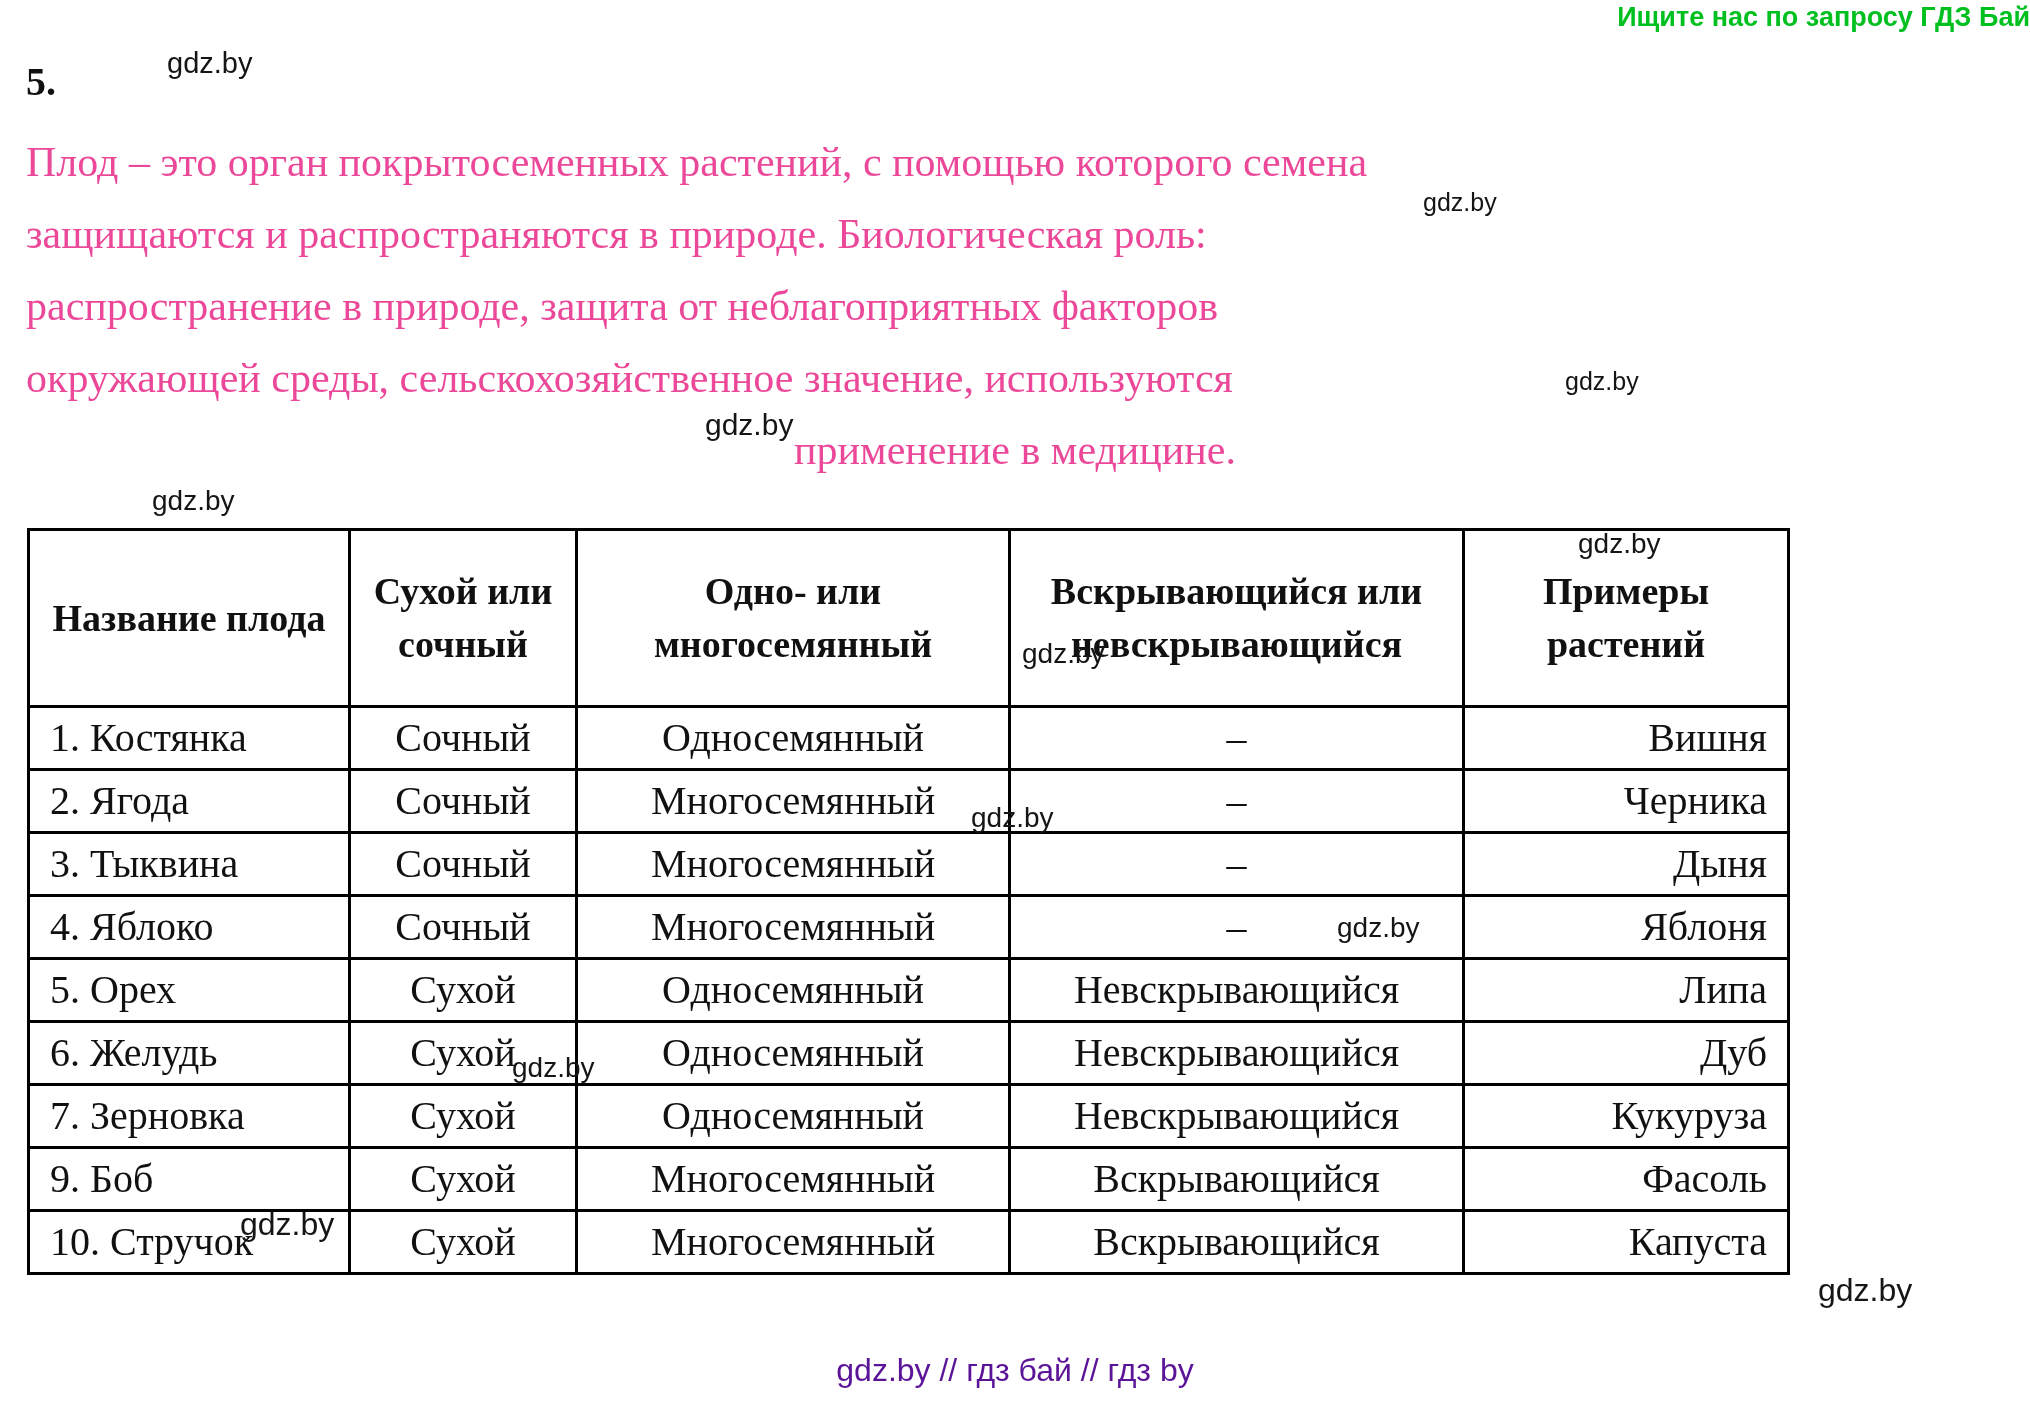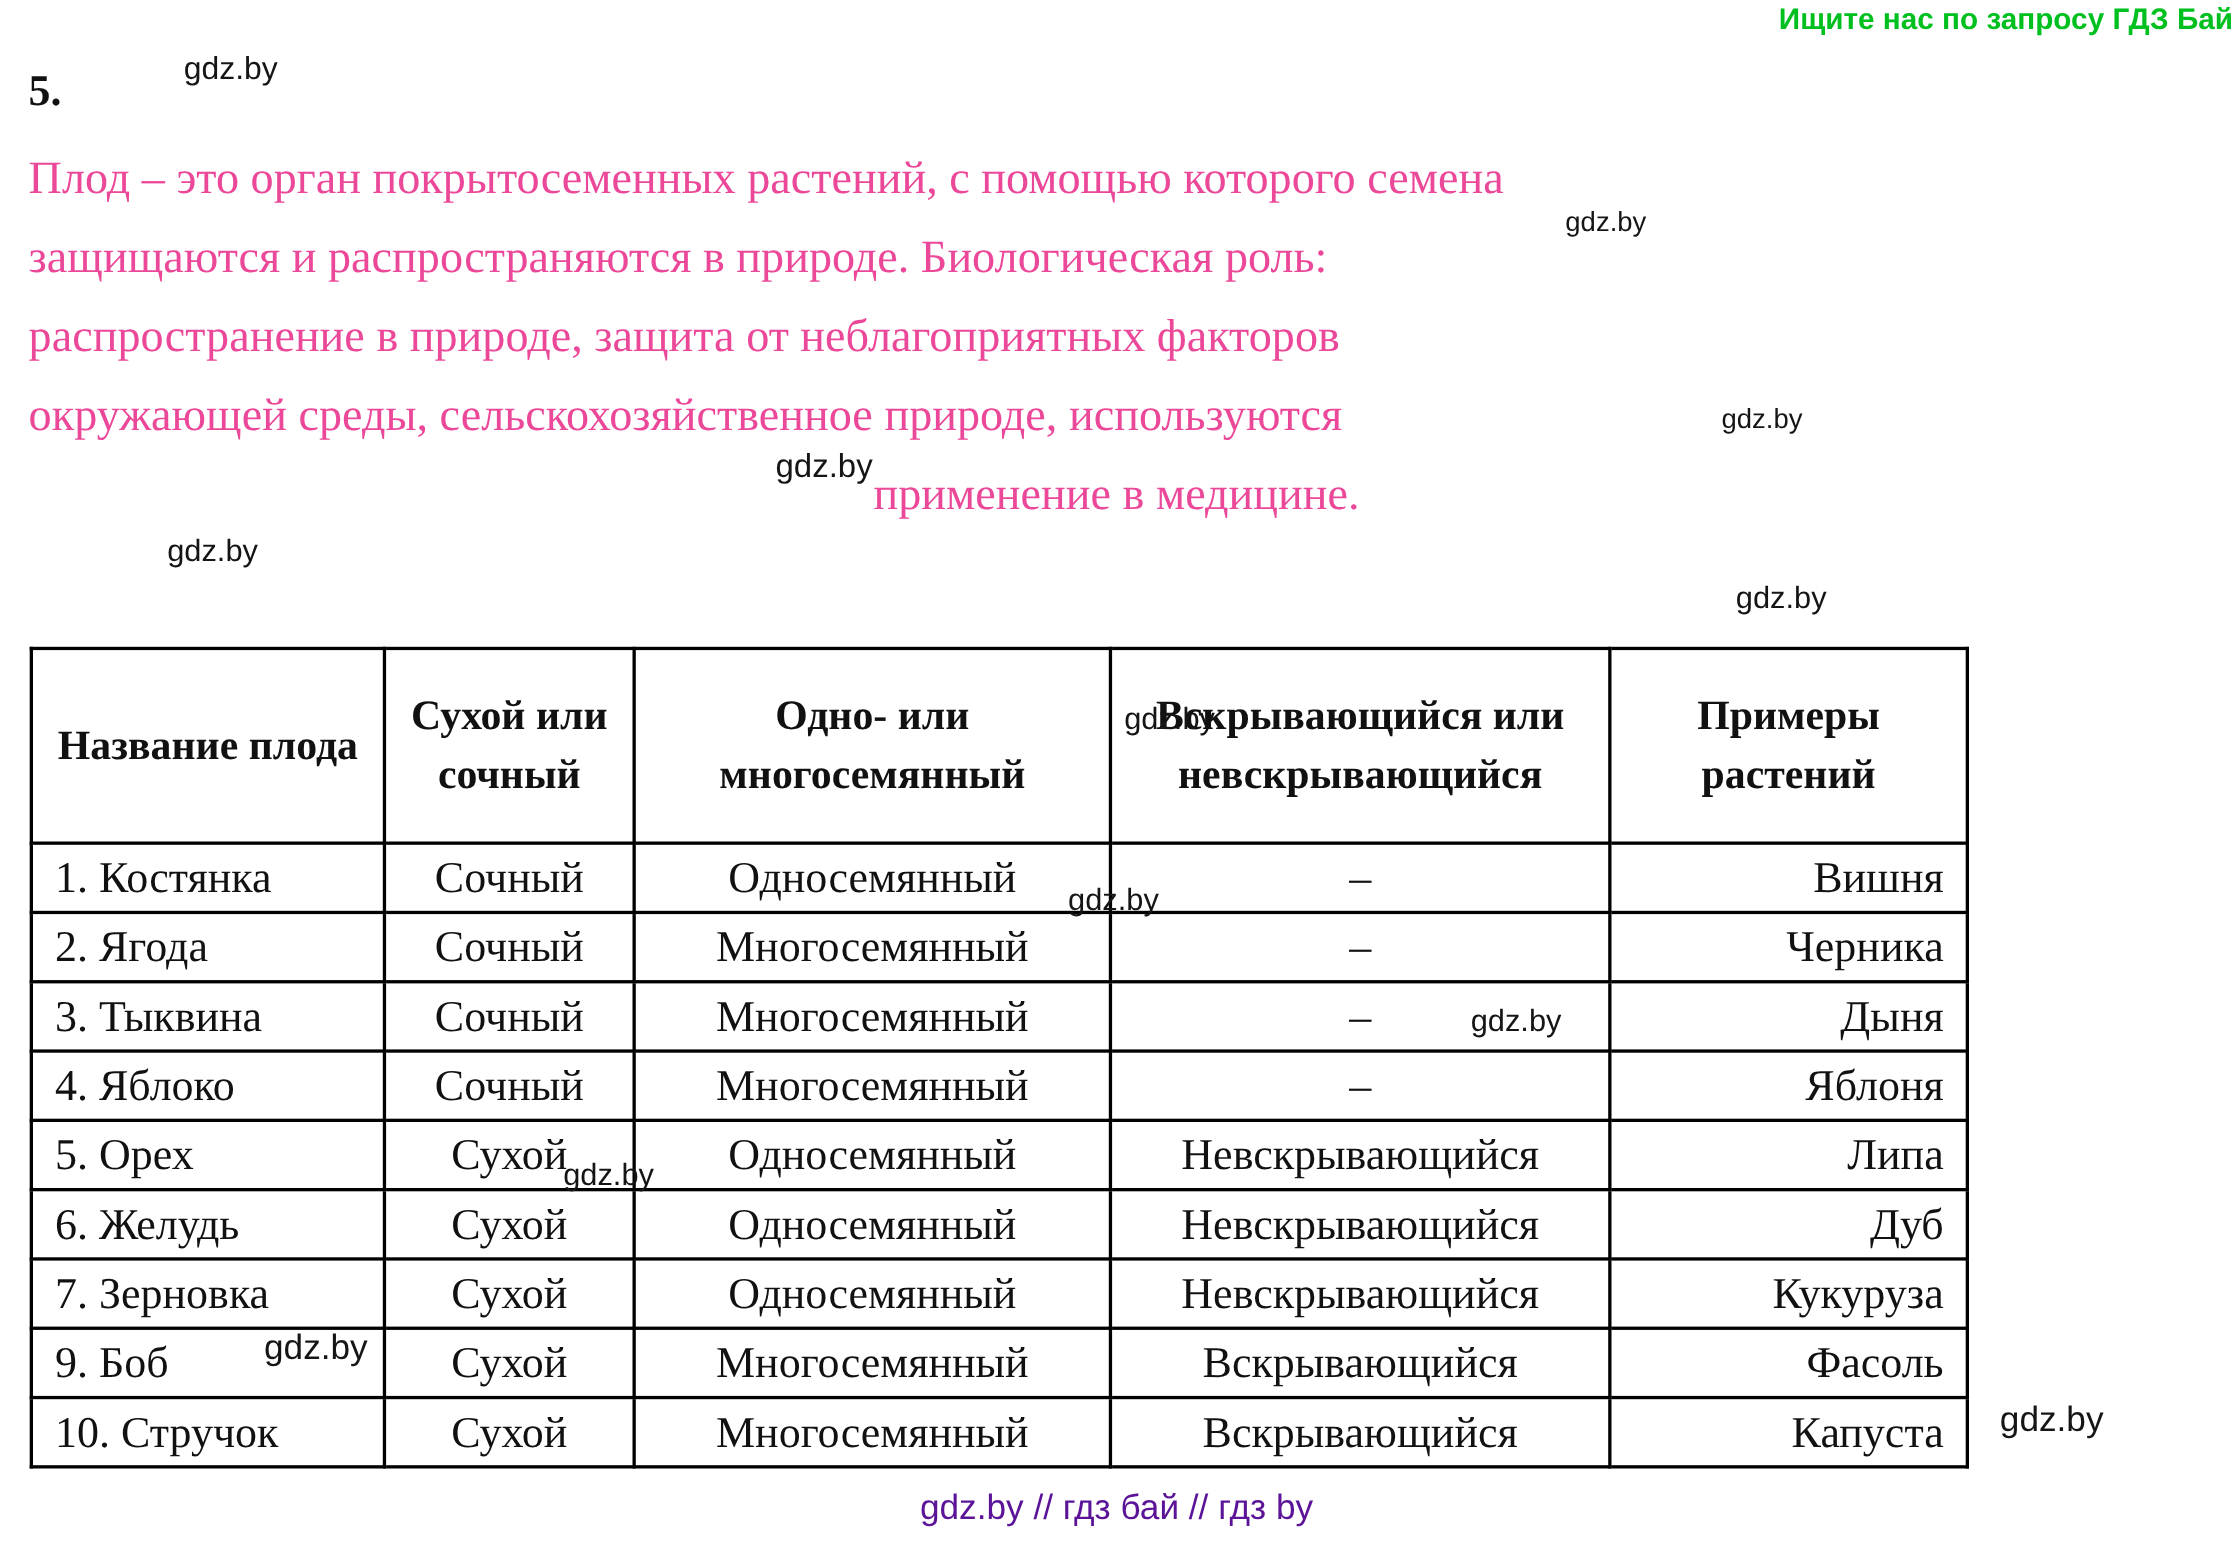--- a/index.html
+++ b/index.html
@@ -65,21 +65,21 @@
     font-size: 25px;
     color: #151515;
     white-space: nowrap;
     pointer-events: none;
   }
 
   
   .fruit-table-wrap {
     position: absolute;
     left: 27px;
-    top: 588px;
+    top: 528px;
     width: 1760px;
   }
   table.fruit-table {
     border-collapse: collapse;
     width: 1760px;
     table-layout: fixed;
     color: #111111;
   }
   table.fruit-table th,
   table.fruit-table td {
@@ -132,21 +132,21 @@
 <body>
 
 <div class="promo-line" style="color: rgb(0, 192, 32);">Ищите нас по запросу ГДЗ Бай</div>
 
 <div class="task-number">5.</div>
 
 <div class="answer-paragraph">
   <div style="display:block;text-align:justify;">Плод – это орган покрытосеменных растений, с помощью которого семена</div>
   <div style="display:block;text-align:justify;">защищаются и распространяются в природе. Биологическая роль:</div>
   <div style="display:block;text-align:justify;">распространение в природе, защита от неблагоприятных факторов</div>
-  <div style="display:block;text-align:justify;">окружающей среды, сельскохозяйственное природе, используются</div>
+  <div style="display:block;text-align:justify;">окружающей среды, сельскохозяйственное значение, используются</div>
   <div class="last-line" style="display:block;">применение в медицине.</div>
 </div>
 
 <div class="fruit-table-wrap">
   <table class="fruit-table">
     <colgroup>
       <col class="w-name">
         <col class="w-type">
         <col class="w-seeds">
         <col class="w-open">

